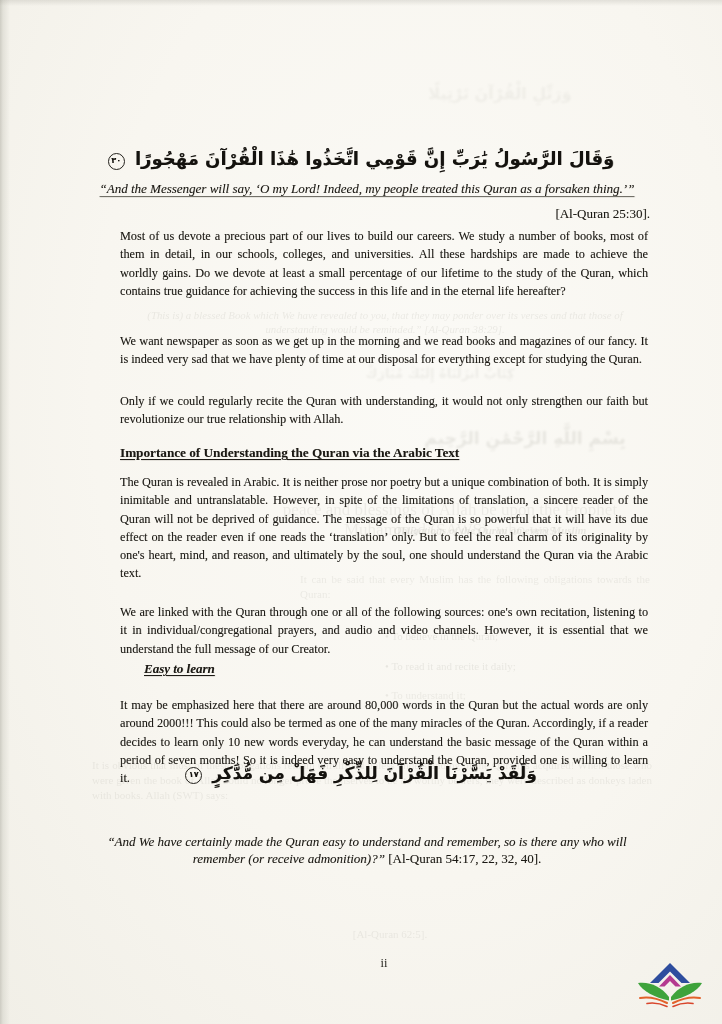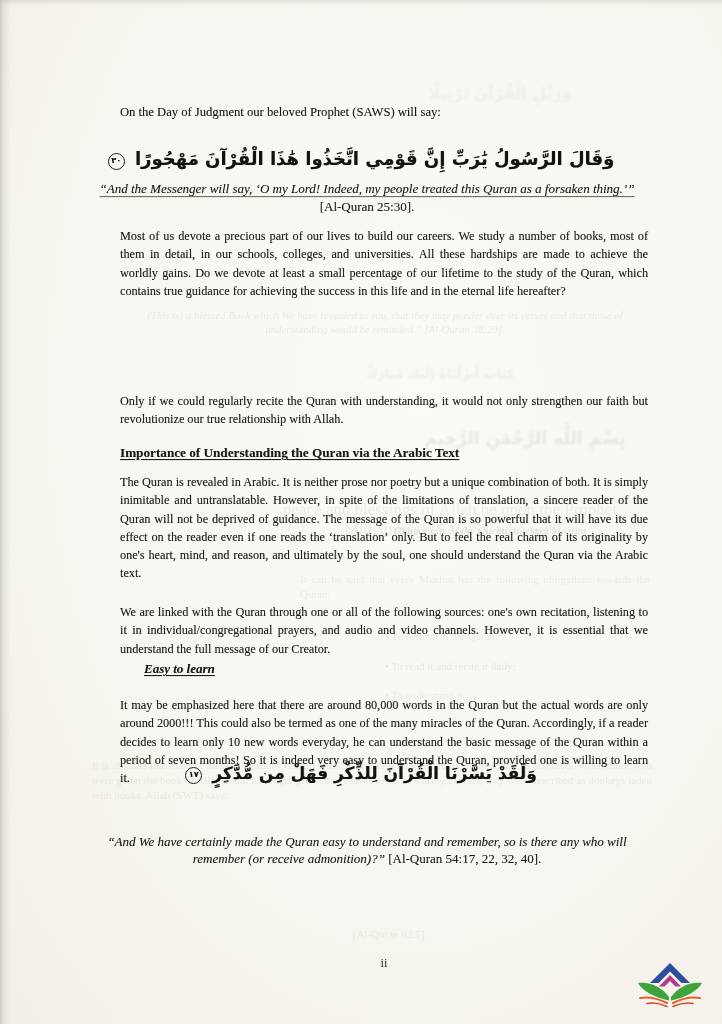--- a/index.html
+++ b/index.html
@@ -62,21 +62,21 @@
   .translation .quote{
     font-style:italic;
   }
   .translation.underlined .quote{
     text-decoration:underline;
     text-decoration-color:rgba(40,38,30,.55);
     text-decoration-thickness:.8px;
     text-underline-offset:2.5px;
   }
   .translation .ref{font-style:normal;}
-  .translation .ref.own-line{display:block;margin-top:1px;}
+  .translation .ref.own-line{display:block;margin-top:8px;text-align:right;}
   .footer-num{
     left:120px;width:528px;text-align:center;
     font-size:12.5px;color:#2a2822;
   }
   .logo{position:absolute;left:636px;top:960px;width:68px;height:50px;}
   .ghost{
     position:absolute;
     color:#6e6d60;
     pointer-events:none;
     filter:blur(.4px);
@@ -105,34 +105,34 @@
   <div class="ghost arabic" style="left:380px;top:428px;width:290px;font-size:17px;opacity:.13;">بِسْمِ اللَّهِ الرَّحْمَٰنِ الرَّحِيمِ</div>
   <div class="ghost center" style="left:240px;top:500px;width:420px;font-size:17px;opacity:.09;">peace and blessings of Allah be upon the Prophet Muhammad (SAWS), who was</div>
   <div class="ghost italic bold center" style="left:330px;top:524px;width:320px;font-size:11px;opacity:.12;">Obligations of the Quran on every Muslim</div>
   <div class="ghost" style="left:300px;top:572px;width:350px;font-size:11px;line-height:15px;opacity:.10;">It can be said that every Muslim has the following obligations towards the Quran:</div>
   <div class="ghost" style="left:385px;top:630px;width:260px;font-size:11px;opacity:.12;text-align:left;">•   To believe in the Quran;</div>
   <div class="ghost" style="left:385px;top:660px;width:260px;font-size:11px;opacity:.12;text-align:left;">•   To read it and recite it daily;</div>
   <div class="ghost" style="left:385px;top:689px;width:260px;font-size:11px;opacity:.10;text-align:left;">•   To understand it;</div>
   <div class="ghost" style="left:92px;top:758px;width:560px;font-size:11px;line-height:15px;opacity:.10;">It is obvious that most of these obligations remain unfulfilled unless understanding of the Quran is acquired! When those who were given the book of Allah could no longer prove themselves to be its worthy bearers, they were described as donkeys laden with books. Allah (SWT) says:</div>
   <div class="ghost center" style="left:290px;top:928px;width:200px;font-size:11px;opacity:.10;">[Al-Quran 62:5].</div>
 
-  <div class="block intro" style="top:105px;">On the Day of Judgment our beloved Prophet (SAWS) will say:</div>
 
   <div class="block arabic-verse" style="top:142px;">
     <span>وَقَالَ الرَّسُولُ يَٰرَبِّ إِنَّ قَوْمِي اتَّخَذُوا هَٰذَا الْقُرْآنَ مَهْجُورًا</span>
     <span class="ayah-marker">٣٠</span>
   </div>
 
   <div class="block translation underlined" style="top:181px;">
     <span class="quote">“And the Messenger will say, ‘O my Lord! Indeed, my people treated this Quran as a forsaken thing.’”</span>
     <span class="ref own-line">[Al-Quran 25:30].</span>
   </div>
 
   <div class="block body-text" style="top:227px;">Most of us devote a precious part of our lives to build our careers. We study a number of books, most of them in detail, in our schools, colleges, and universities. All these hardships are made to achieve the worldly gains. Do we devote at least a small percentage of our lifetime to the study of the Quran, which contains true guidance for achieving the success in this life and in the eternal life hereafter?</div>
 
+  <div class="block body-text" style="top:332px;">We want newspaper as soon as we get up in the morning and we read books and magazines of our fancy. It is indeed very sad that we have plenty of time at our disposal for everything except for studying the Quran.</div>
 
   <div class="block body-text" style="top:392px;">Only if we could regularly recite the Quran with understanding, it would not only strengthen our faith but revolutionize our true relationship with Allah.</div>
 
   <div class="block heading" style="top:445px;">Importance of Understanding the Quran via the Arabic Text</div>
 
   <div class="block body-text" style="top:473px;">The Quran is revealed in Arabic. It is neither prose nor poetry but a unique combination of both. It is simply inimitable and untranslatable. However, in spite of the limitations of translation, a sincere reader of the Quran will not be deprived of guidance. The message of the Quran is so powerful that it will have its due effect on the reader even if one reads the ‘translation’ only. But to feel the real charm of its originality by one's heart, mind, and reason, and ultimately by the soul, one should understand the Quran via the Arabic text.</div>
 
   <div class="block body-text" style="top:593px;margin-top:10px;">We are linked with the Quran through one or all of the following sources: one's own recitation, listening to it in individual/congregational prayers, and audio and video channels. However, it is essential that we understand the full message of our Creator.</div>
 
   <div class="block heading italic" style="top:661px;">Easy to learn</div>

